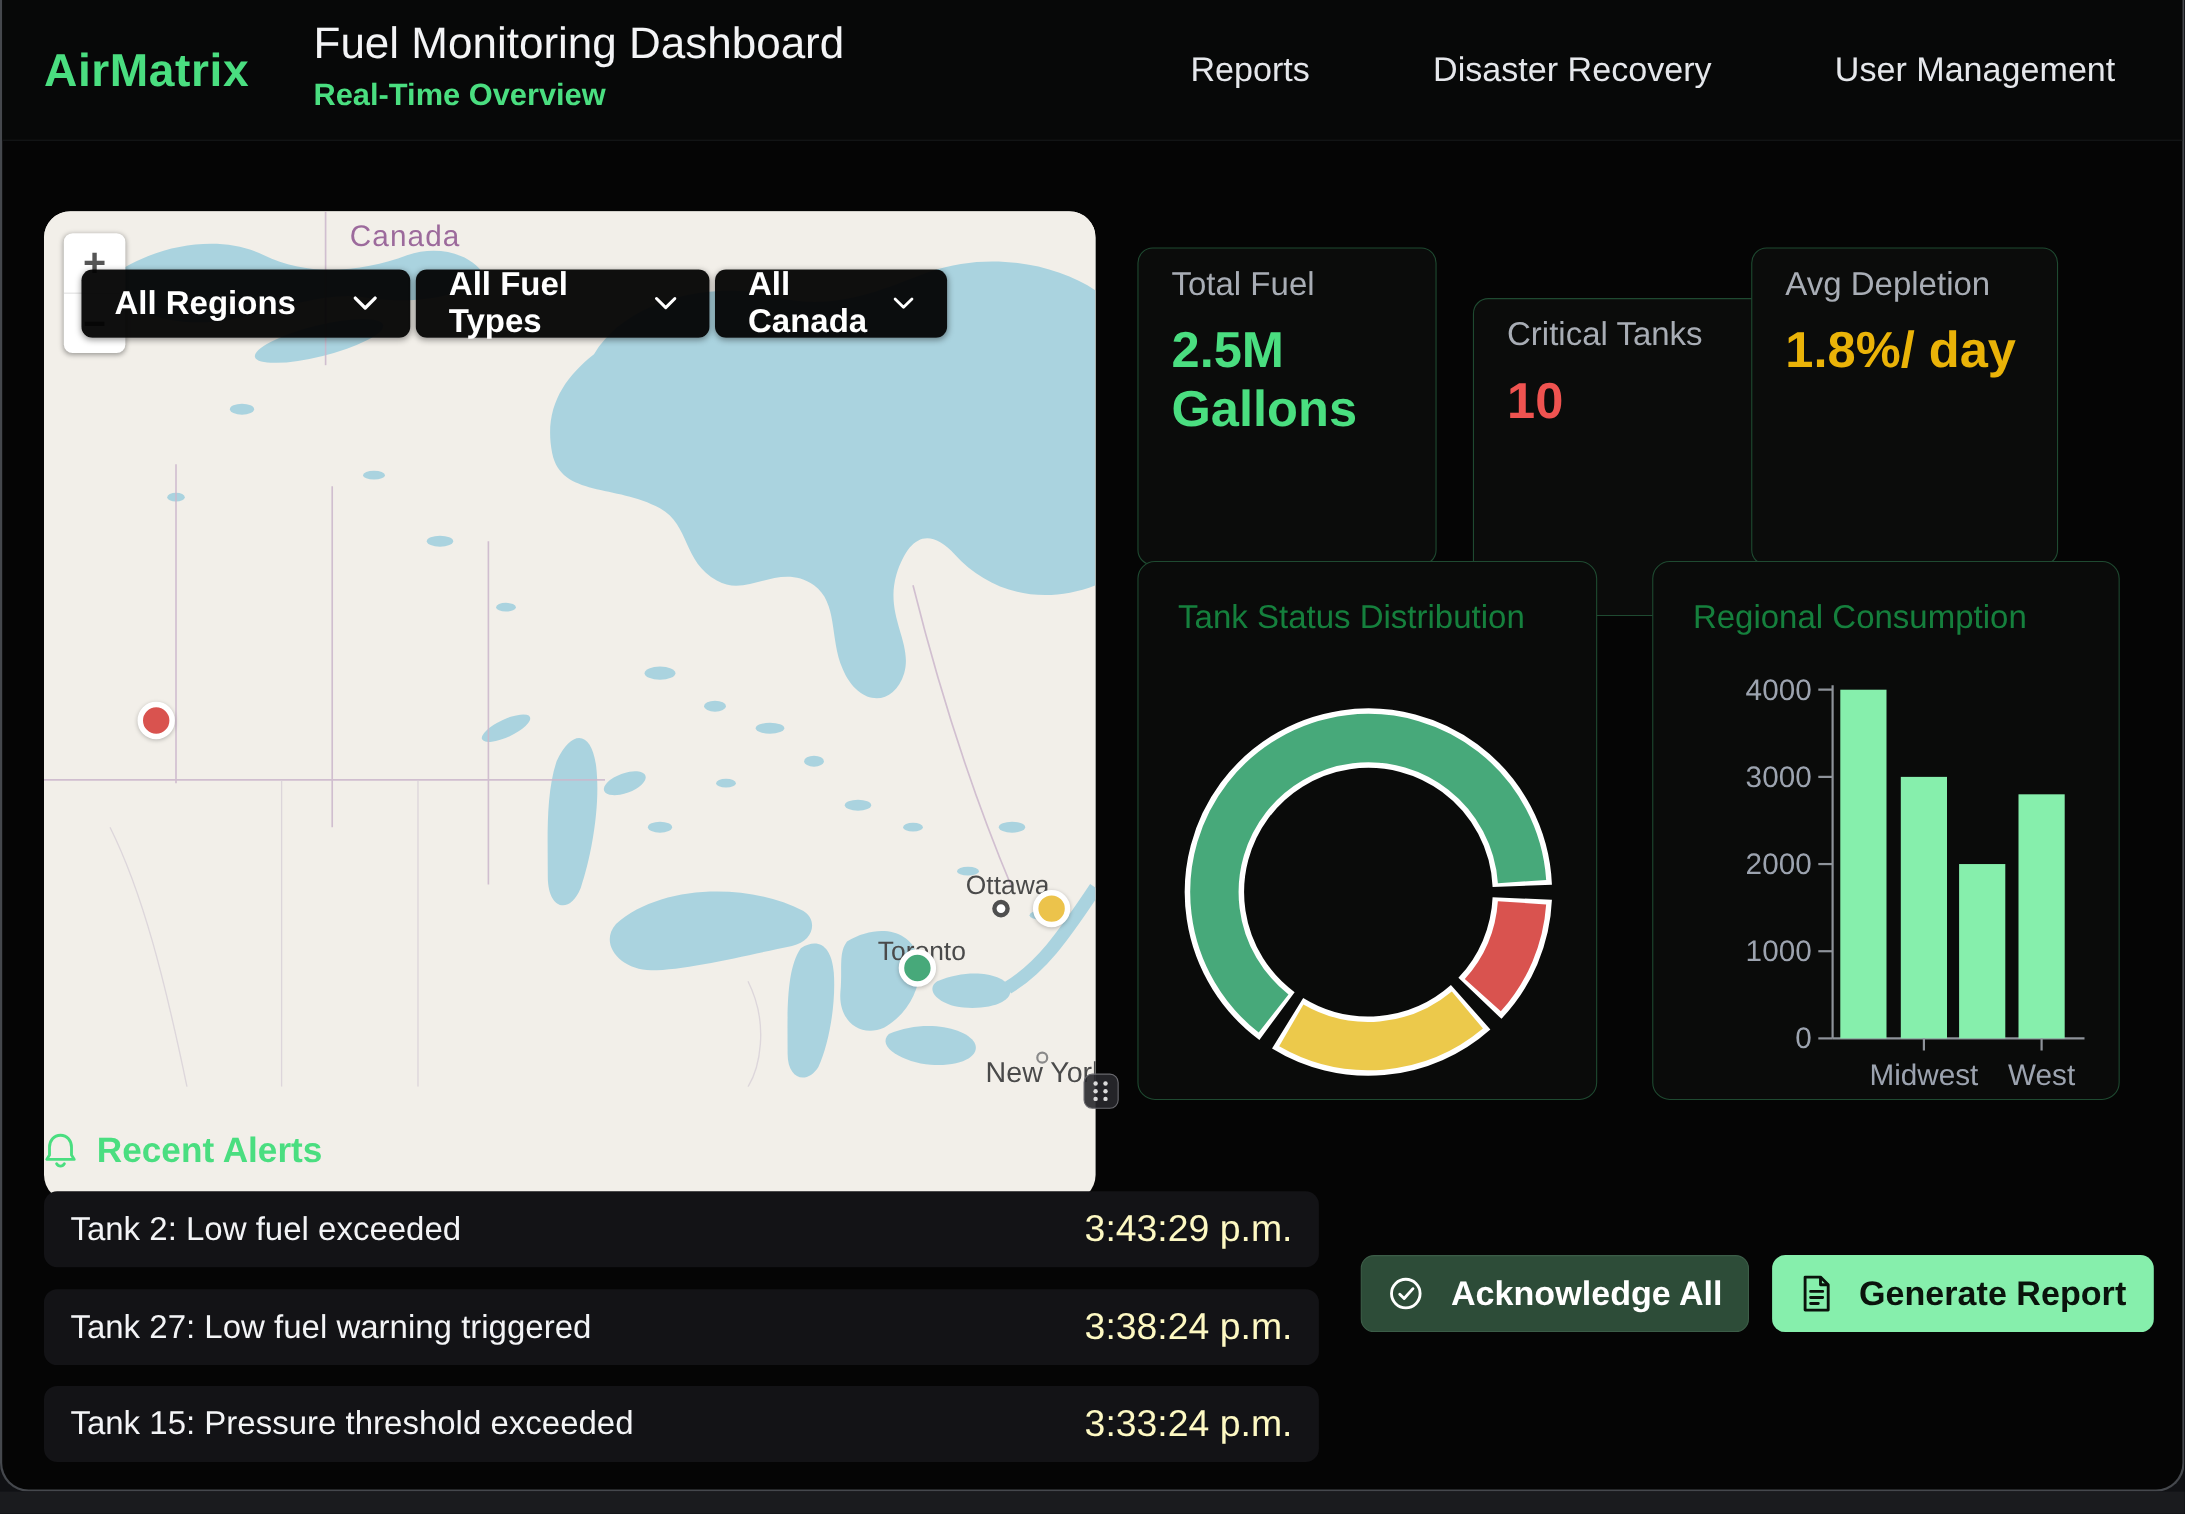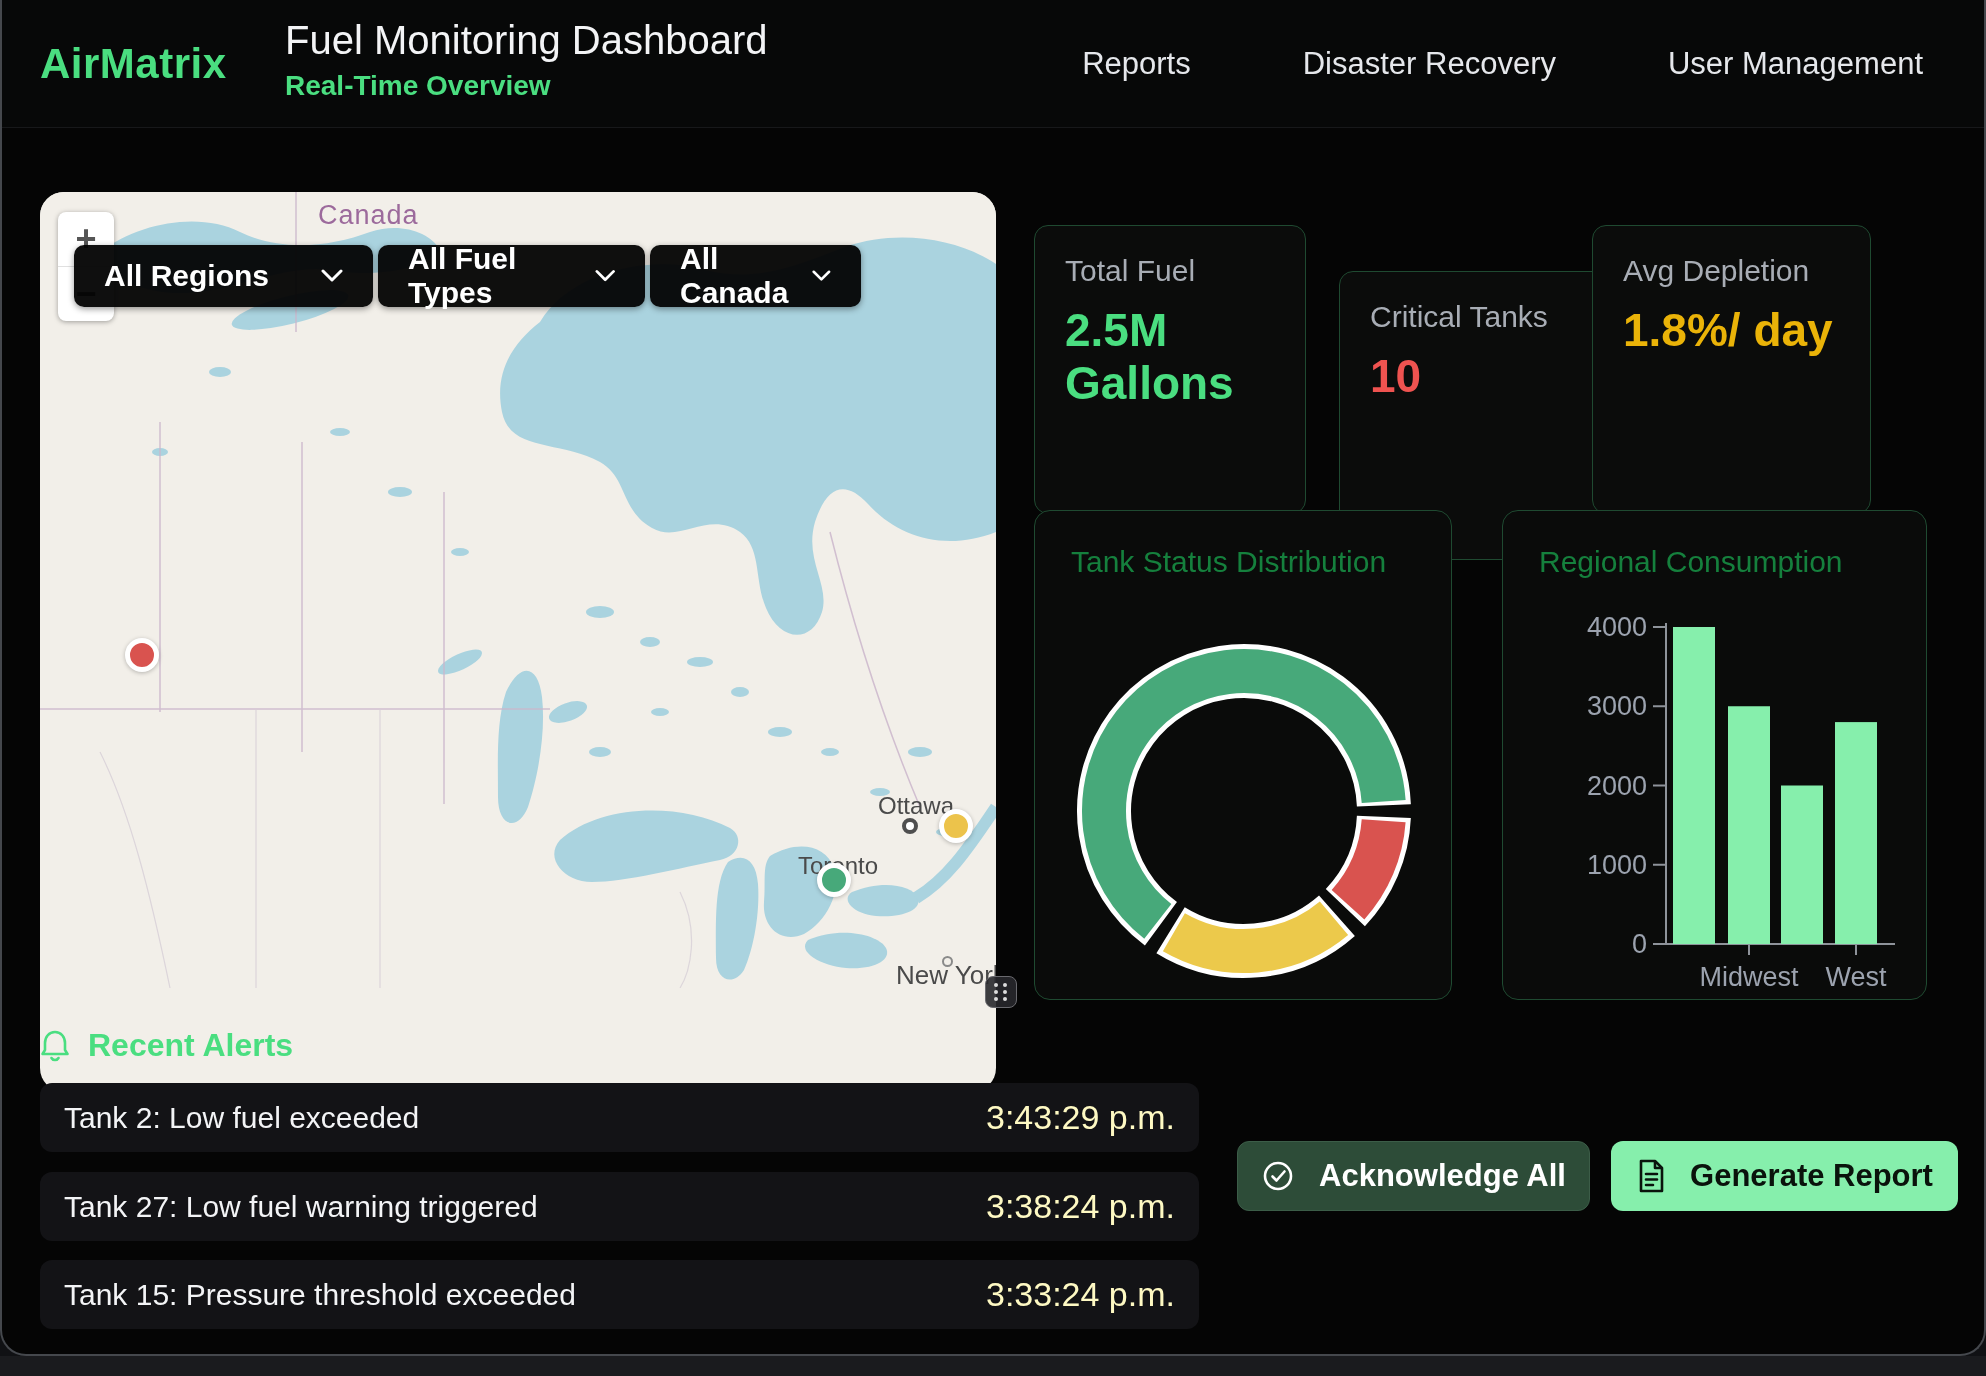--- a/index.html
+++ b/index.html
@@ -45,21 +45,21 @@
     padding:0 30px;font-size:30px;font-weight:600;display:flex;align-items:center;
     justify-content:space-between;box-shadow:0 2px 6px rgba(0,0,0,.4);cursor:pointer;}
   .filter.f1{width:299px;}.filter.f2{width:267px;}.filter.f3{width:211px;}
   .drag-handle{position:absolute;left:983px;top:976px;width:30px;height:30px;z-index:9;
     background:rgba(40,40,44,.9);border:1px solid #6a6a6f;border-radius:8px;
     display:grid;grid-template-columns:6px 6px;gap:3px;place-content:center;cursor:grab;}
   .drag-handle i{width:4px;height:4px;border-radius:50%;background:#dcdcdc;}
 
   
   .stat-card{position:absolute;top:225px;height:289px;box-sizing:border-box;background:#0b0c0b;
-    border:1px solid #1f4a31;border-radius:14px;padding:28px 30px;}
+    border:1px solid #1f4a31;border-radius:14px;padding:16px 30px;}
   .stat-card.c1{left:1032px;width:272px;}
   .stat-card.c2{left:1337px;width:279px;margin-top:46px;}
   .stat-card.c3{left:1590px;width:279px;}
   .stat-label{color:#a8adb5;font-size:30px;}
   .stat-value{font-size:46px;font-weight:bold;margin-top:16px;line-height:1.15;}
 
   
   .chart-card{position:absolute;top:510px;height:490px;box-sizing:border-box;background:#0a0b0a;
     border:1px solid #1f4a31;border-radius:16px;}
   .chart-card.donut{left:1032px;width:418px;}

